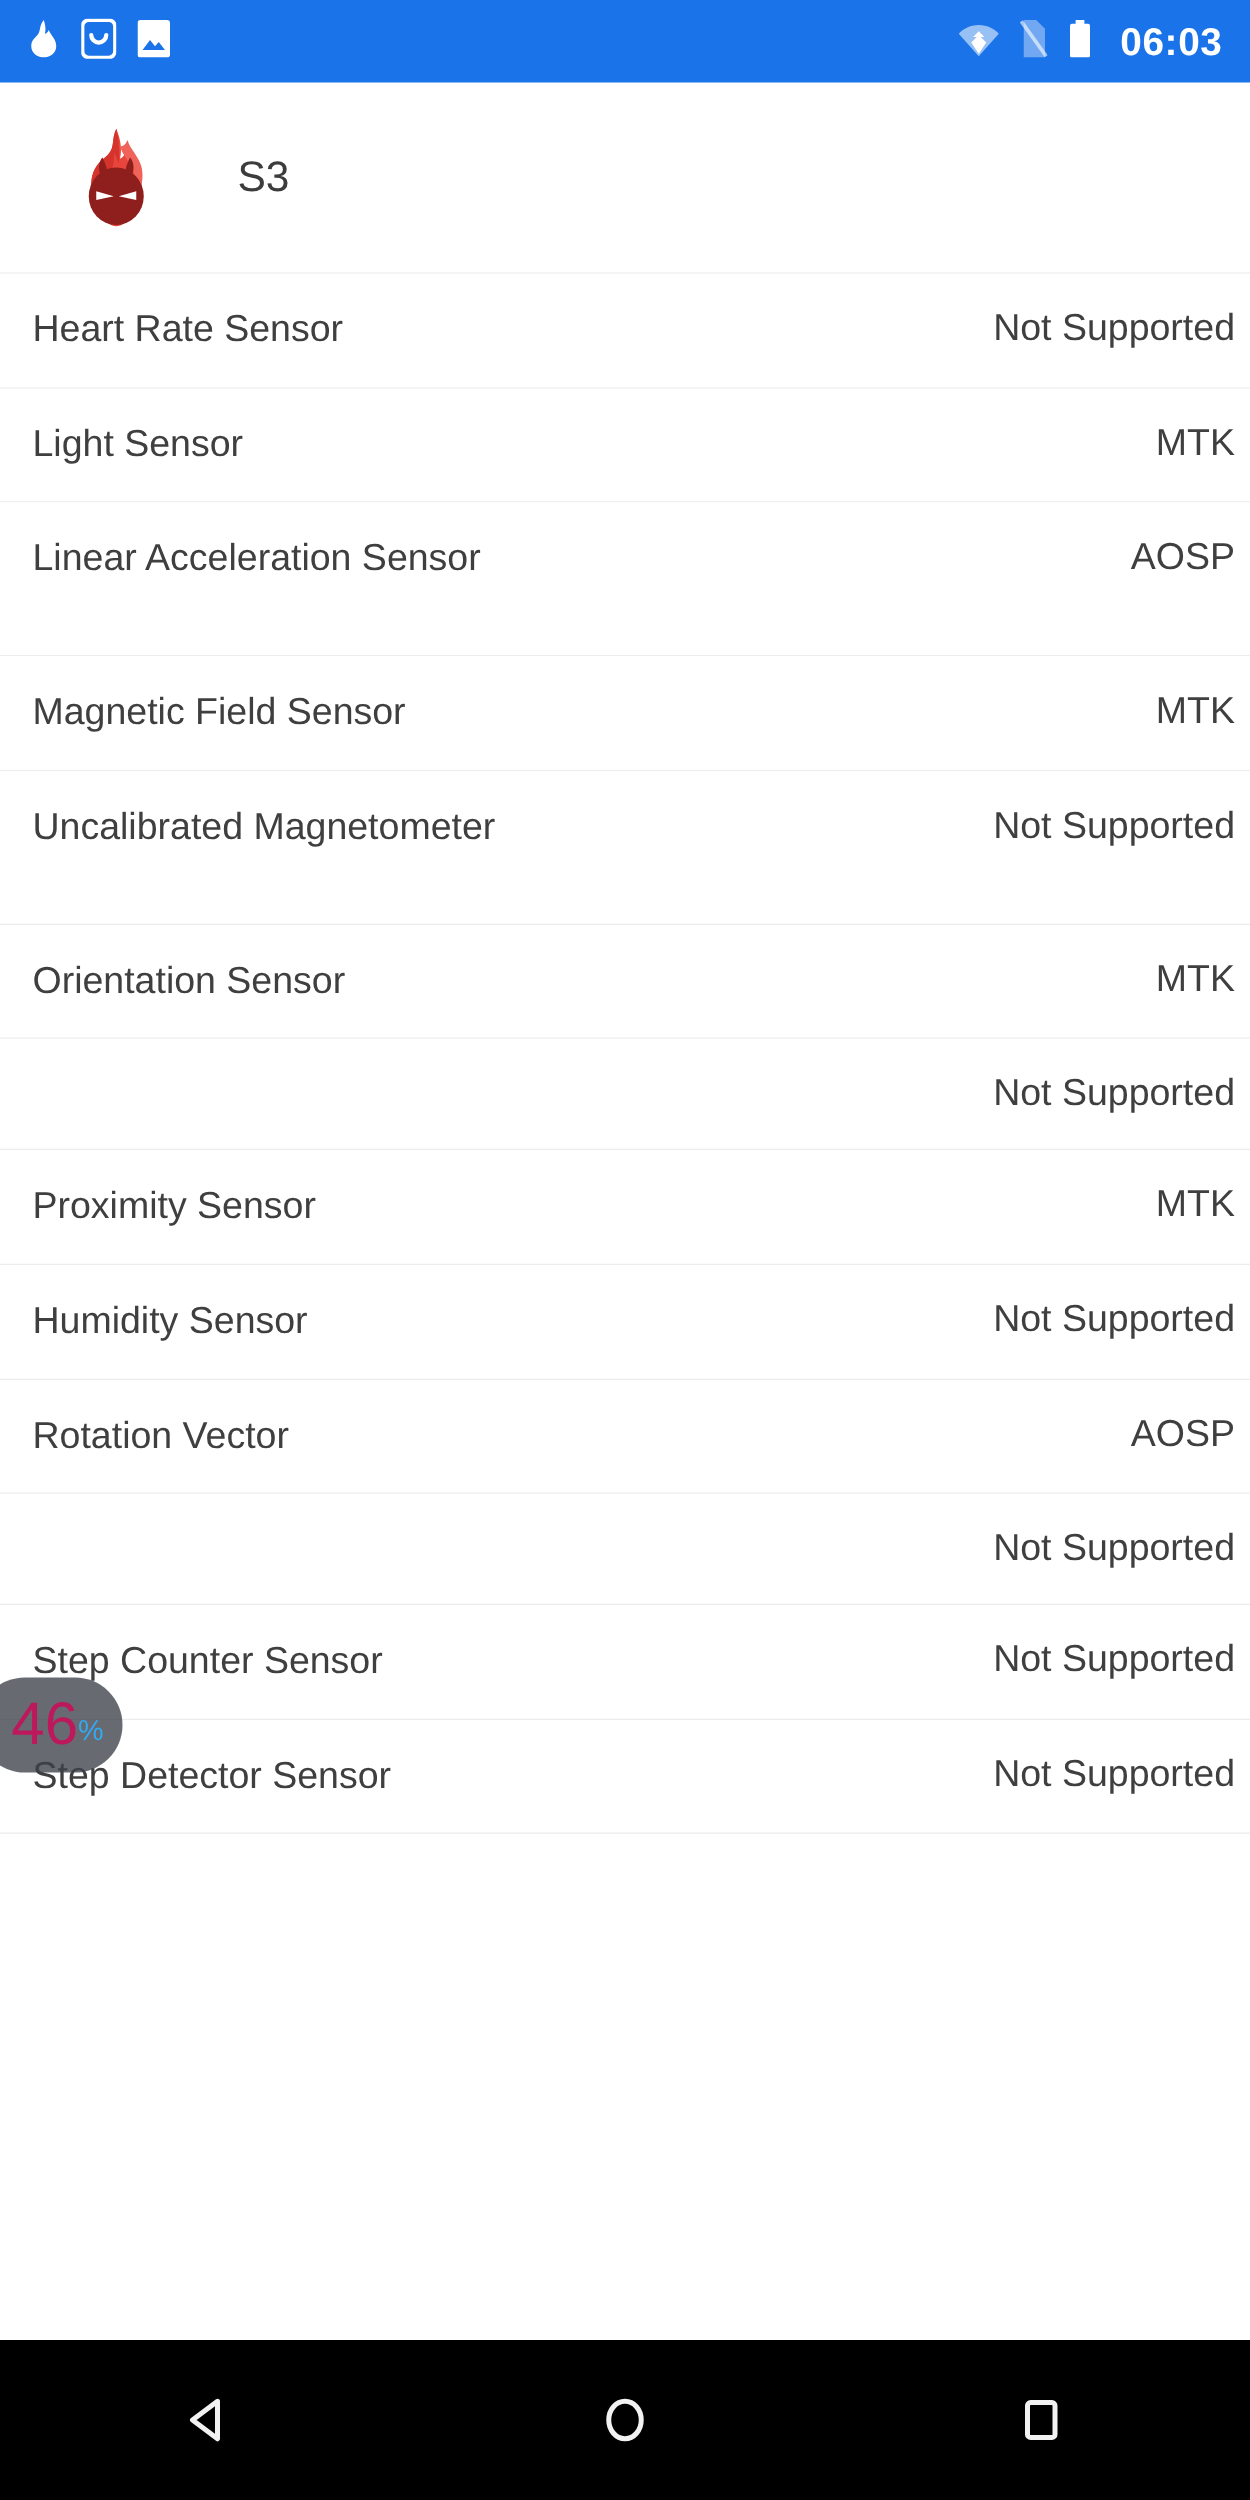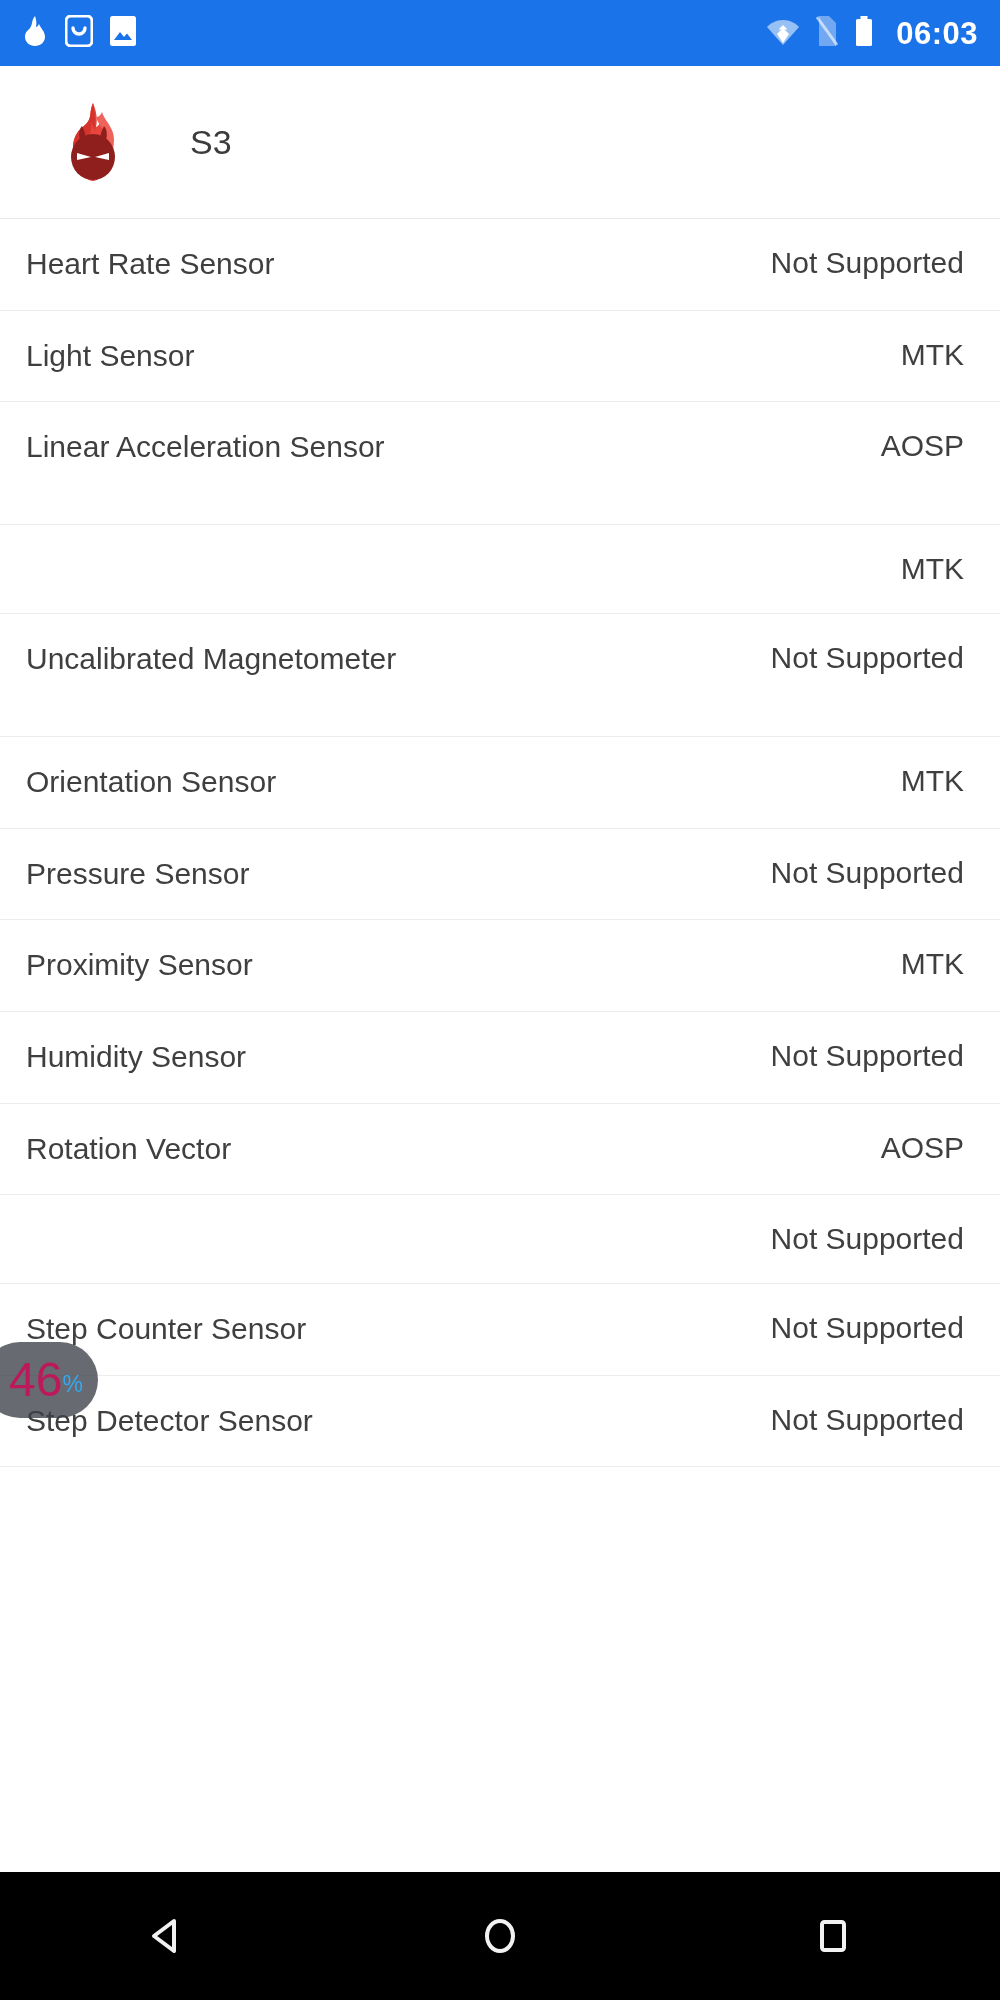--- a/index.html
+++ b/index.html
@@ -68,21 +68,21 @@
     color:#3c3c3c;
     margin-left:56px;
     font-weight:400;
   }
 
   
   .list { background:#fff; }
   .row {
     display:flex;
     align-items:flex-start;
-    padding:27px 36px 27px 26px;
+    padding:27px 12px 27px 26px;
     border-bottom:1px solid #ececec;
     min-height:86px;
     background:#fff;
   }
   .row.two-line { min-height:123px; }
   .row-label {
     font-size:30px;
     color:#3f3f3f;
     line-height:1.22;
     flex:1 1 auto;
@@ -220,32 +220,32 @@
       </div>
       <div class="row">
         <div class="row-label">Light Sensor</div>
         <div class="row-value">MTK</div>
       </div>
       <div class="row two-line">
         <div class="row-label">Linear Acceleration Sensor</div>
         <div class="row-value">AOSP</div>
       </div>
       <div class="row">
+        <div class="row-label">Magnetic Field Sensor</div>
         <div class="row-value">MTK</div>
       </div>
       <div class="row two-line">
         <div class="row-label">Uncalibrated Magnetometer</div>
         <div class="row-value">Not Supported</div>
       </div>
       <div class="row">
         <div class="row-label">Orientation Sensor</div>
         <div class="row-value">MTK</div>
       </div>
       <div class="row">
-        <div class="row-label">Pressure Sensor</div>
         <div class="row-value">Not Supported</div>
       </div>
       <div class="row">
         <div class="row-label">Proximity Sensor</div>
         <div class="row-value">MTK</div>
       </div>
       <div class="row">
         <div class="row-label">Humidity Sensor</div>
         <div class="row-value">Not Supported</div>
       </div>

